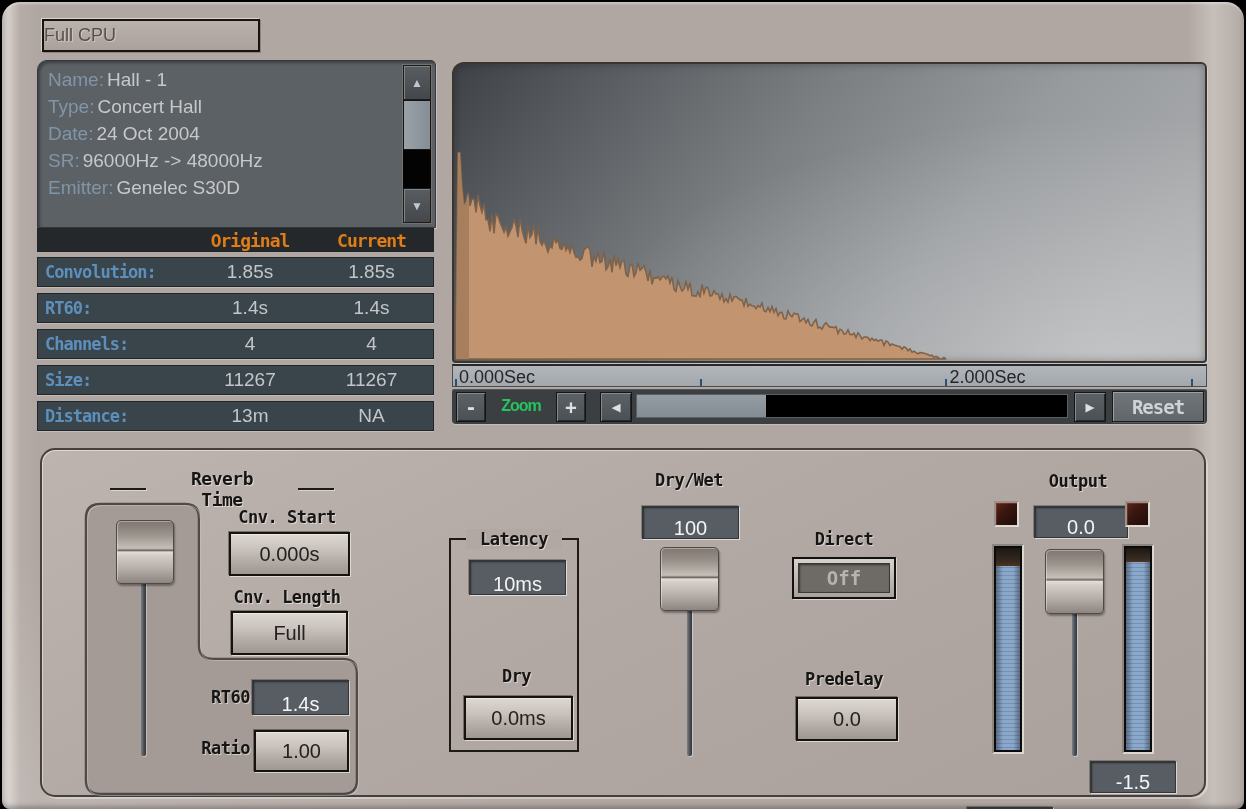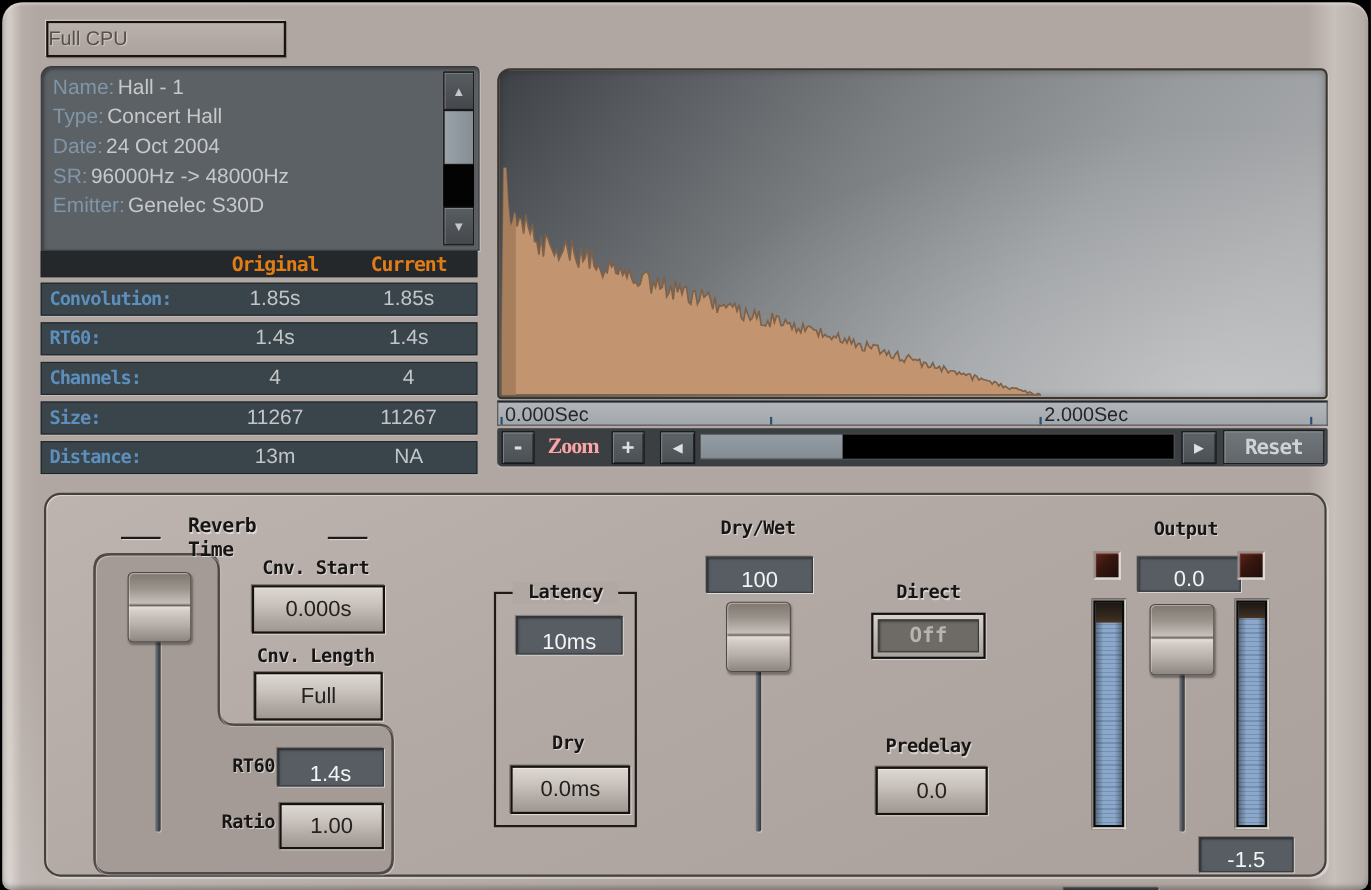--- a/index.html
+++ b/index.html
@@ -81,37 +81,37 @@
   .ruler .tick{position:absolute;bottom:0;width:2px;height:7px;background:#2c4f73;}
 
   
   .zoombar{position:absolute;left:450px;top:387px;width:755px;height:35px;background:#3b3f42;
         border-radius:2px 2px 4px 4px;box-shadow:inset 0 1px 0 rgba(255,255,255,.12), 0 1px 0 rgba(255,255,255,.25);}
   .zbtn{position:absolute;top:3px;height:28px;background:linear-gradient(180deg,#5d6266,#4b5054);
         border:1px solid #131517;box-shadow:inset 1px 1px 0 #83898d, inset -1px -1px 0 #26292c;
         color:#dee1e3;display:flex;align-items:center;justify-content:center;
         font-family:"DejaVu Sans Mono",monospace;font-weight:bold;font-size:19px;line-height:1;}
   .zoomtext{position:absolute;left:36px;top:3px;width:66px;height:28px;display:flex;align-items:center;justify-content:center;
-        color:#fca5a5;font-family:Liberation Serif, serif;font-weight:bold;font-size:20px;letter-spacing:-1px;}
+        color:#22c55e;font-family:Liberation Sans, sans-serif;font-weight:bold;font-size:16px;letter-spacing:-1px;}
   .ztrack{position:absolute;left:184px;top:5px;width:432px;height:24px;background:#000;
         border:1px solid #5a5f63;box-sizing:border-box;}
   .zthumb{position:absolute;left:0;top:0;height:100%;width:30%;background:linear-gradient(180deg,#949da3,#828c92);}
   .resetbtn{position:absolute;left:660px;top:2px;width:90px;height:29px;
         background:linear-gradient(180deg,#70767a,#61666a);
         border:1px solid #17191b;box-shadow:inset 1px 1px 0 #9aa0a4, 1px 1px 0 rgba(255,255,255,.15);
         color:#ced3d6;display:flex;align-items:center;justify-content:center;
         font-family:"DejaVu Sans Mono",monospace;font-weight:bold;font-size:19px;letter-spacing:-1px;}
 
   
   .bottom-panel{position:absolute;left:38px;top:446px;width:1166px;height:349px;box-sizing:border-box;
         border:2px solid #45403d;border-radius:15px;
         background:linear-gradient(155deg,#bdb4af 0%,#b3a9a4 45%,#aba19c 100%);
         box-shadow:2px 2px 0 rgba(255,255,255,.35), inset 1px 1px 0 rgba(255,255,255,.45);}
   .heading-line{width:40px;height:2px;background:#1b1a19;box-shadow:1px 1px 0 rgba(255,255,255,.45);}
-  .heading{position:absolute;display:flex;align-items:center;justify-content:center;gap:25px;}
+  .heading{position:absolute;display:flex;align-items:center;justify-content:center;gap:25px;text-align:center;}
   .heading .htext{font-family:"DejaVu Sans Mono",monospace;font-weight:bold;font-size:18px;letter-spacing:-0.5px;
         color:#161514;text-shadow:1px 1px 0 rgba(255,255,255,.5);}
   .lshape{position:absolute;left:0;top:0;pointer-events:none;}
   .latbox{position:absolute;left:407px;top:88px;width:130px;height:214px;box-sizing:border-box;
         border:2px solid #1d1a17;}
   .offbtn{position:absolute;left:750px;top:107px;width:104px;height:42px;box-sizing:border-box;
         background:linear-gradient(180deg,#d8d2cd,#a8a19c);border:2px solid #111;
         box-shadow:1px 1px 0 rgba(255,255,255,.5);padding:4px;}
   .offbtn .inner{width:100%;height:100%;box-sizing:border-box;background:linear-gradient(180deg,#76726e,#6b6763);
         background:#6e6a66;border:1px solid #3c3935;box-shadow:inset 1px 1px 2px rgba(0,0,0,.5);

